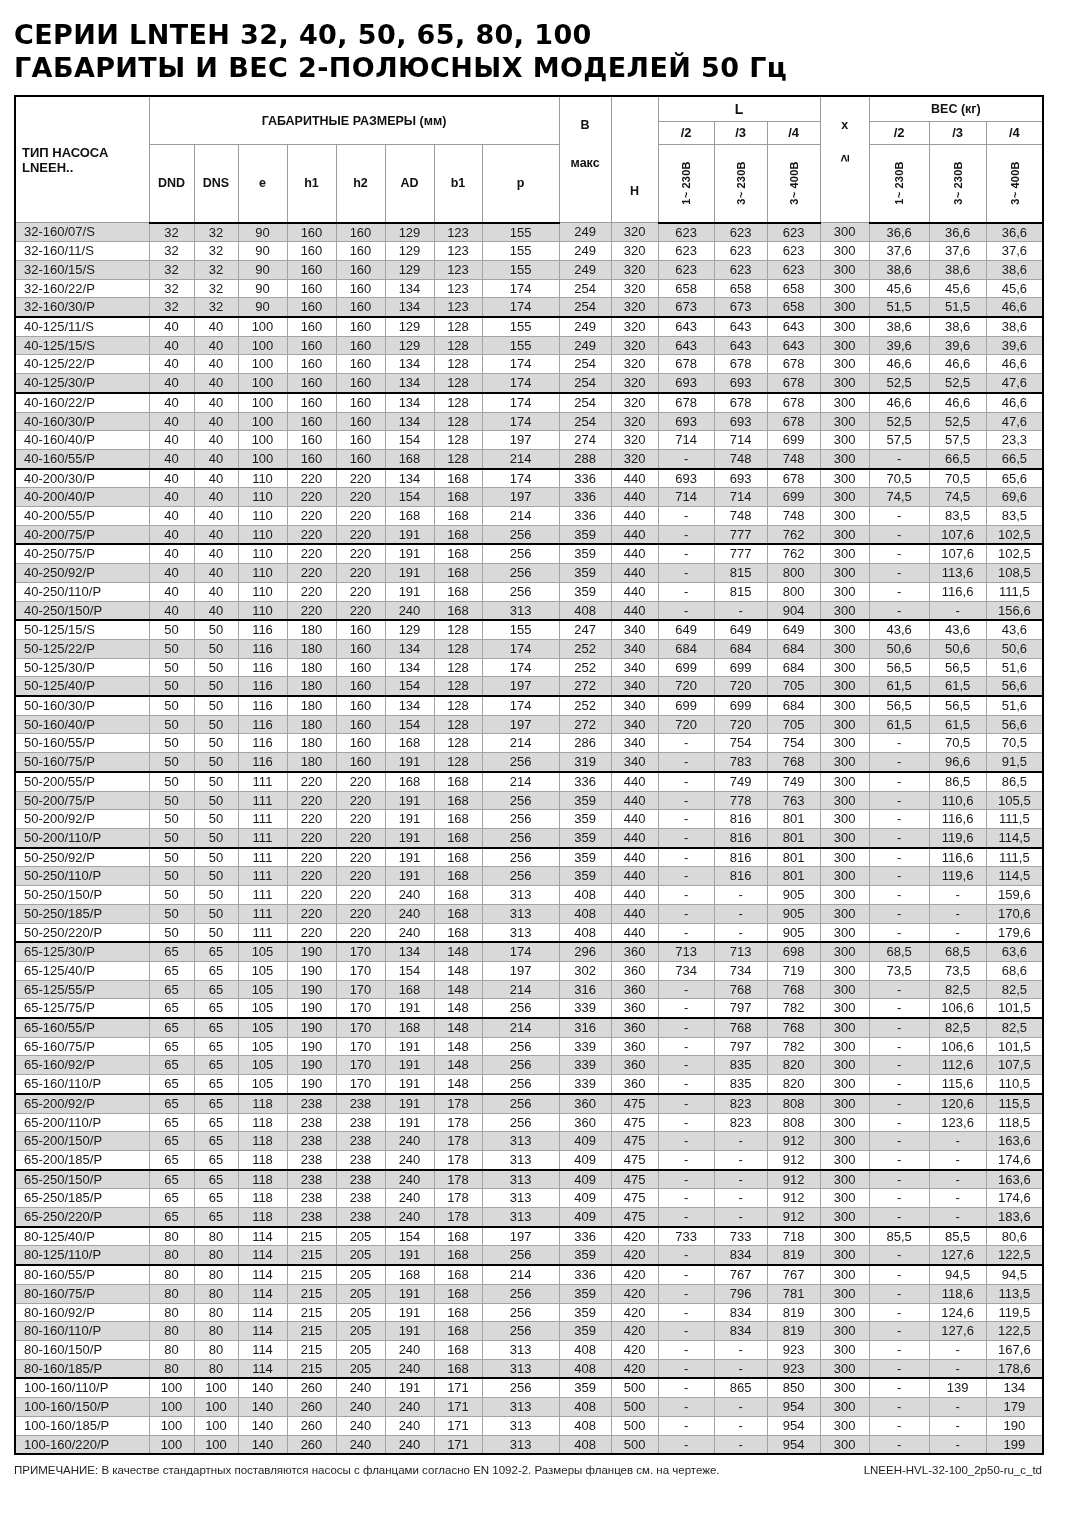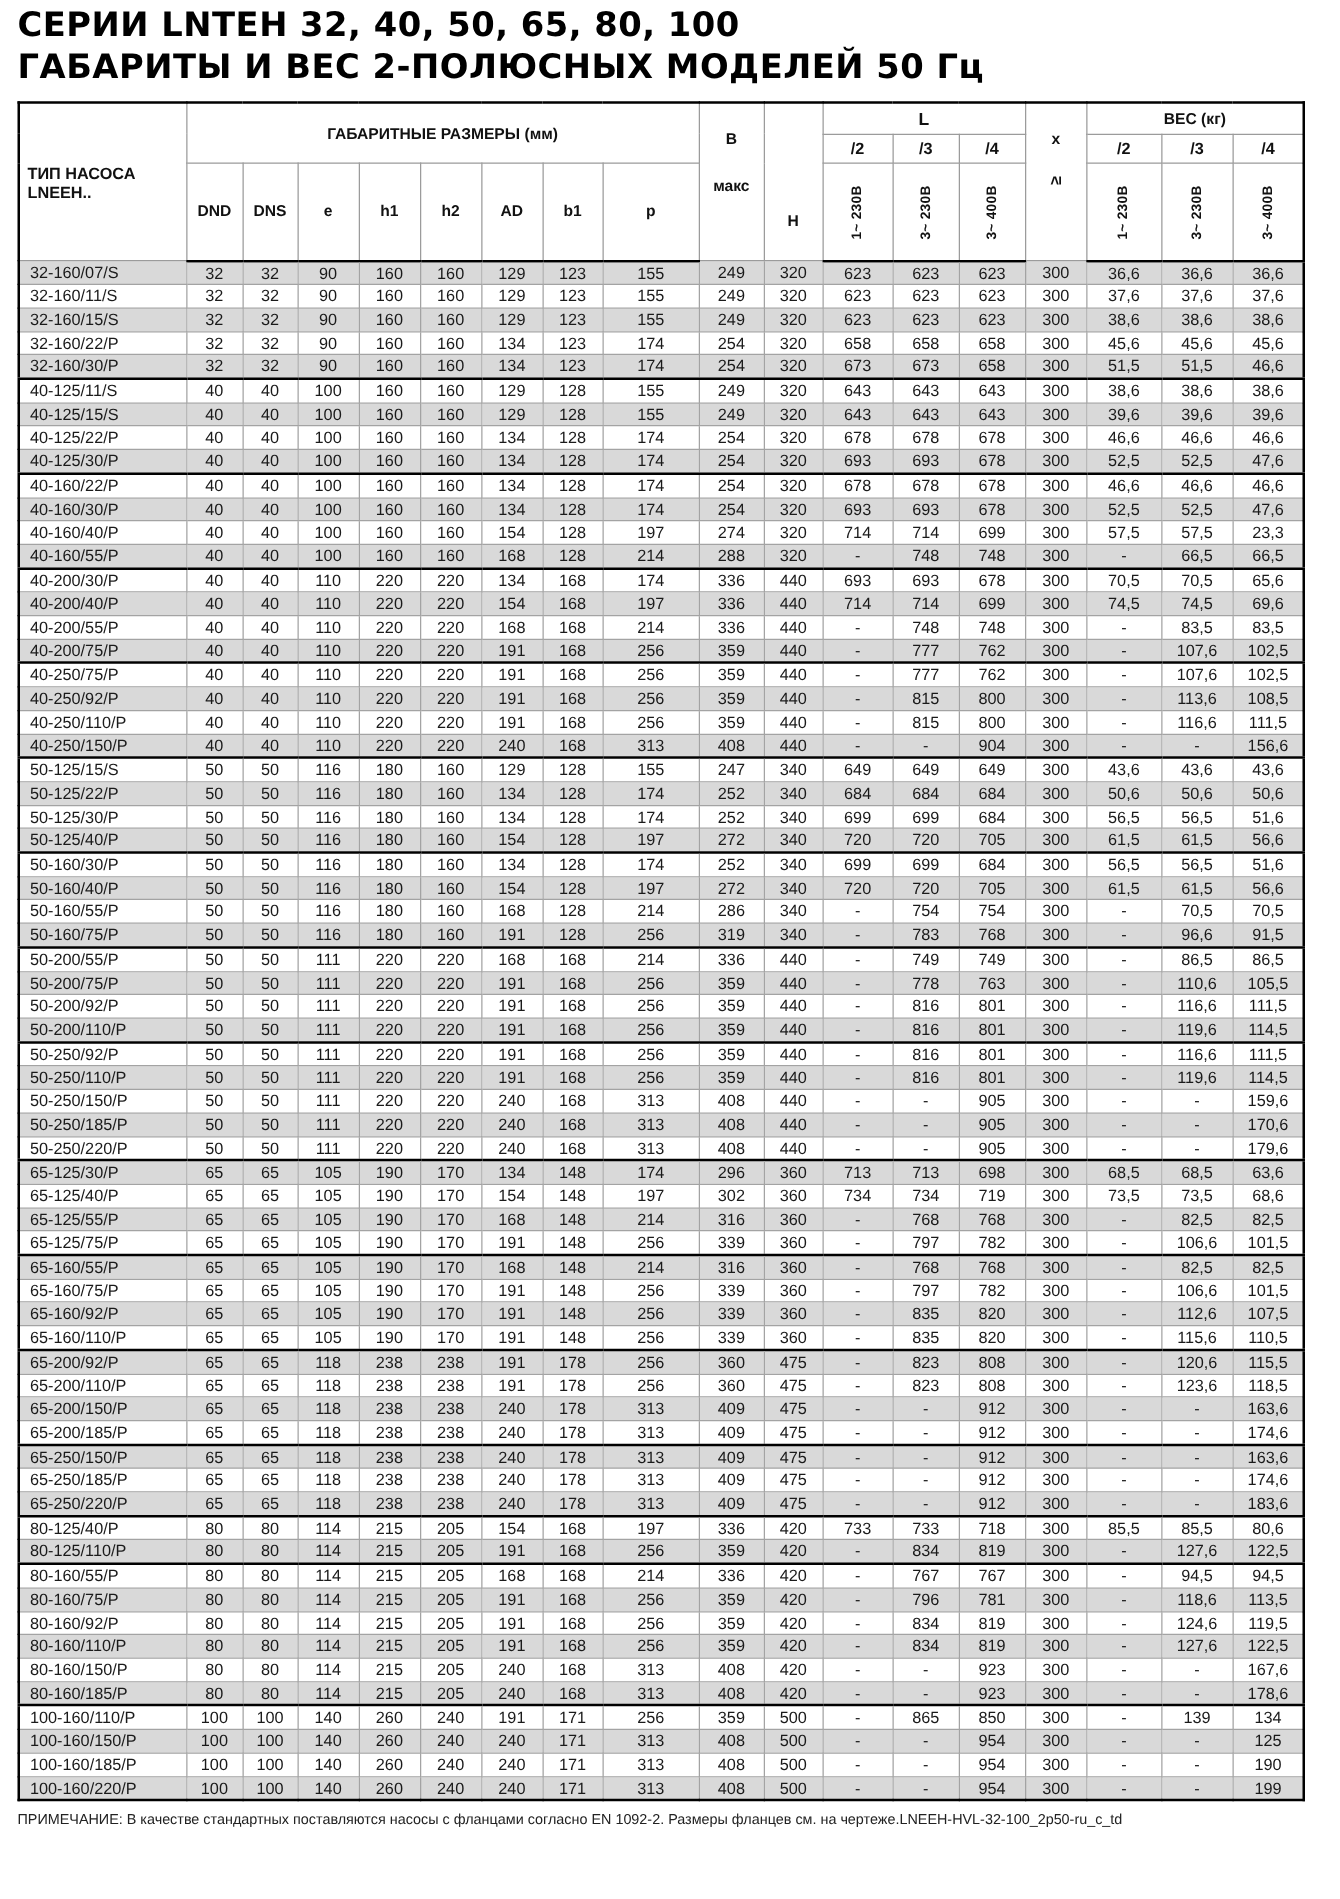--- a/index.html
+++ b/index.html
@@ -2,21 +2,21 @@
 <html><head>
 <meta charset="utf-8">
 <style>
   html,body { margin:0; padding:0; background:#ffffff; }
   body {
     width:1072px; height:1519px;
     font-family:"Liberation Sans", sans-serif;
     color:#111;
     overflow:hidden;
   }
-  .page { padding:4px 14px 0 14px; }
+  .page { padding:18px 14px 0 14px; }
 
   .title { 
     font-family:"DejaVu Sans", sans-serif;
     font-weight:bold;
     font-size:27px;
     line-height:33px;
     letter-spacing:0.4px;
     color:#000;
   }
 
@@ -77,20 +77,21 @@
     text-align:left;
     padding-left:8px;
     font-size:13px;
   }
   tbody tr.shade td { background:#d9d9d9; }
   tbody tr.group-start td { border-top:2px solid #000; }
 
   .footer {
     width:1028px;
     display:flex;
+    justify-content:space-between;
     margin-top:9px;
     font-size:11.5px;
     color:#222;
   }
 </style>
 </head>
 <body>
 
 <div class="page">
 
@@ -1421,21 +1422,21 @@
           <td>171</td>
           <td>313</td>
           <td>408</td>
           <td>500</td>
           <td>-</td>
           <td>-</td>
           <td>954</td>
           <td>300</td>
           <td>-</td>
           <td>-</td>
-          <td>125</td>
+          <td>179</td>
         </tr>
         <tr>
           <td class="name">100-160/185/P</td>
           <td>100</td>
           <td>100</td>
           <td>140</td>
           <td>260</td>
           <td>240</td>
           <td>240</td>
           <td>171</td>

